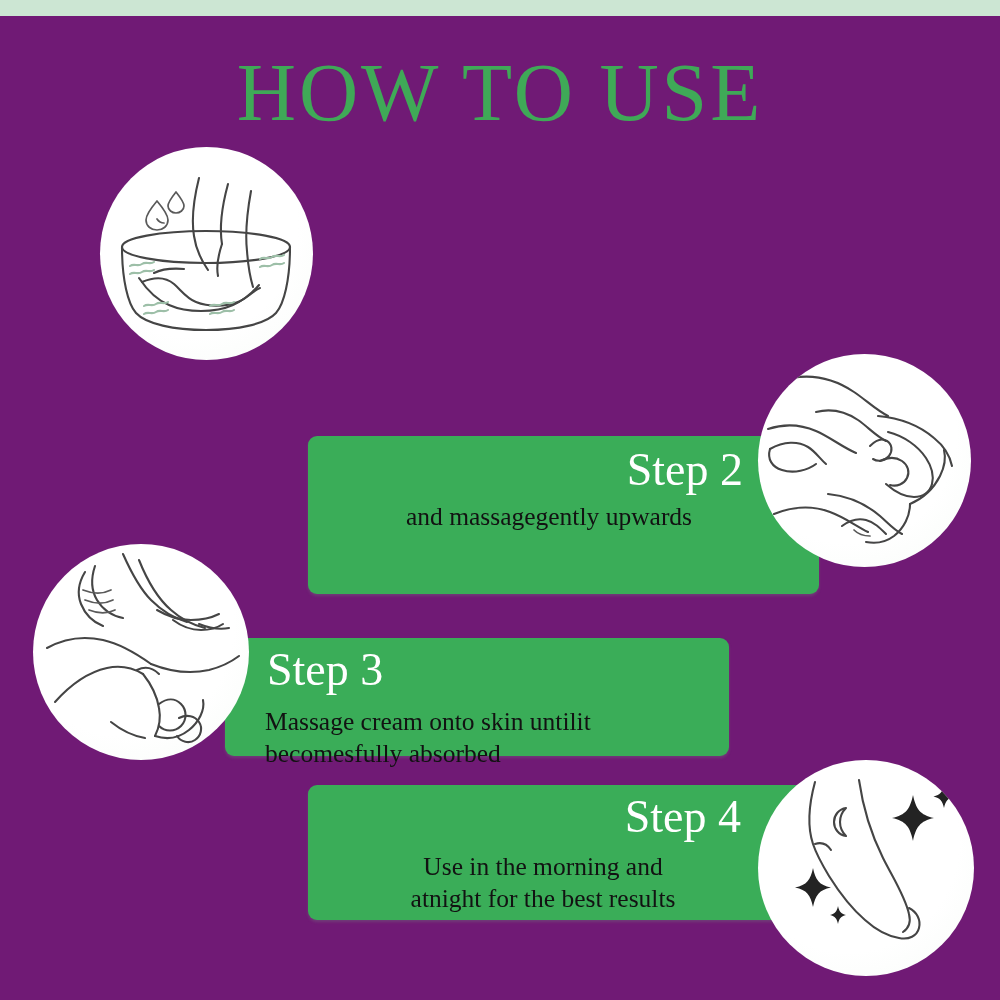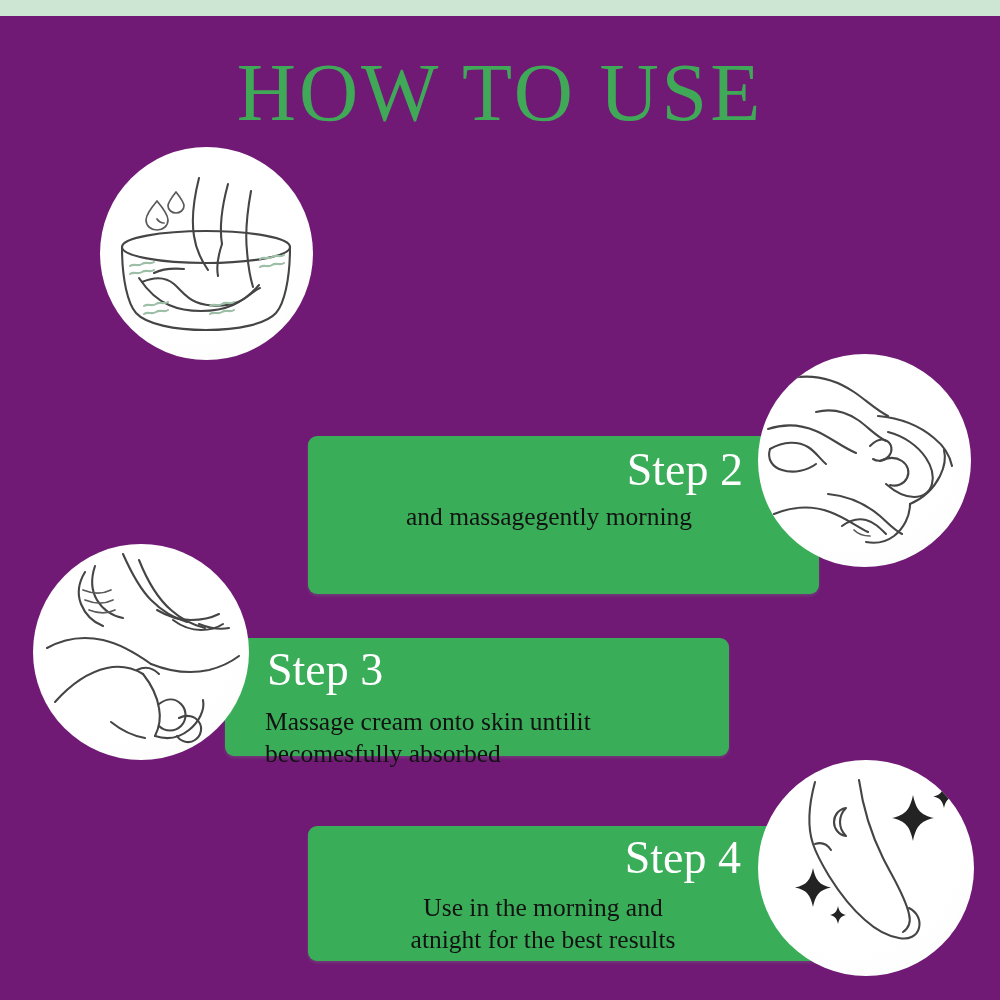--- a/index.html
+++ b/index.html
@@ -44,21 +44,21 @@
     position: absolute;
     background: #3aad58;
     border-radius: 9px;
     box-shadow: 0 2px 3px rgba(120,160,130,0.25);
     z-index: 2;
   }
 
   .bar-1 { left: 235px; top: 222px; width: 506px; height: 133px; }
   .bar-2 { left: 308px; top: 420px; width: 511px; height: 158px; }
   .bar-3 { left: 225px; top: 622px; width: 504px; height: 118px; }
-  .bar-4 { left: 308px; top: 810px; width: 511px; height: 135px; padding-left: 28px; }
+  .bar-4 { left: 308px; top: 769px; width: 511px; height: 135px; padding-left: 28px; }
 
   .step-label {
     position: absolute;
     color: #ffffff;
     font-size: 46px;
     line-height: 1;
     font-weight: 400;
     white-space: nowrap;
     font-family: "Liberation Serif", "DejaVu Serif", serif;
   }
@@ -141,21 +141,21 @@
       <path class="ln-water" d="M44 159 c4 -3 8 1 12 -2 c4 -3 8 1 12 -2"></path>
       <path class="ln-water" d="M44 167 c4 -3 8 1 12 -2 c4 -3 8 1 12 -2"></path>
       <path class="ln-water" d="M110 159 c4 -3 8 1 12 -2 c4 -3 8 1 12 -2"></path>
       <path class="ln-water" d="M110 167 c4 -3 8 1 12 -2 c4 -3 8 1 12 -2"></path>
     </svg>
   </div>
 
   <div class="bar bar-2">
     <div class="step-label">Step 2</div>
     <div class="step-desc">
-      <div>and massagegently morning</div>
+      <div>and massagegently upwards</div>
     </div>
   </div>
 
   <div class="circle circle-2">
     <svg viewBox="0 0 213 213" aria-hidden="true">
 
       <path class="ln" d="M34 24 c22 -4 44 2 62 14 c12 8 22 18 34 24"></path>
       <path class="ln" d="M58 58 c16 -4 30 0 42 8 c10 7 18 16 28 21"></path>
       <path class="ln" d="M10 75 c18 -6 34 -4 48 2 c14 6 26 16 40 22"></path>
       <path class="ln" d="M12 95 c14 -8 28 -8 38 -2 c8 5 12 12 18 17"></path>

